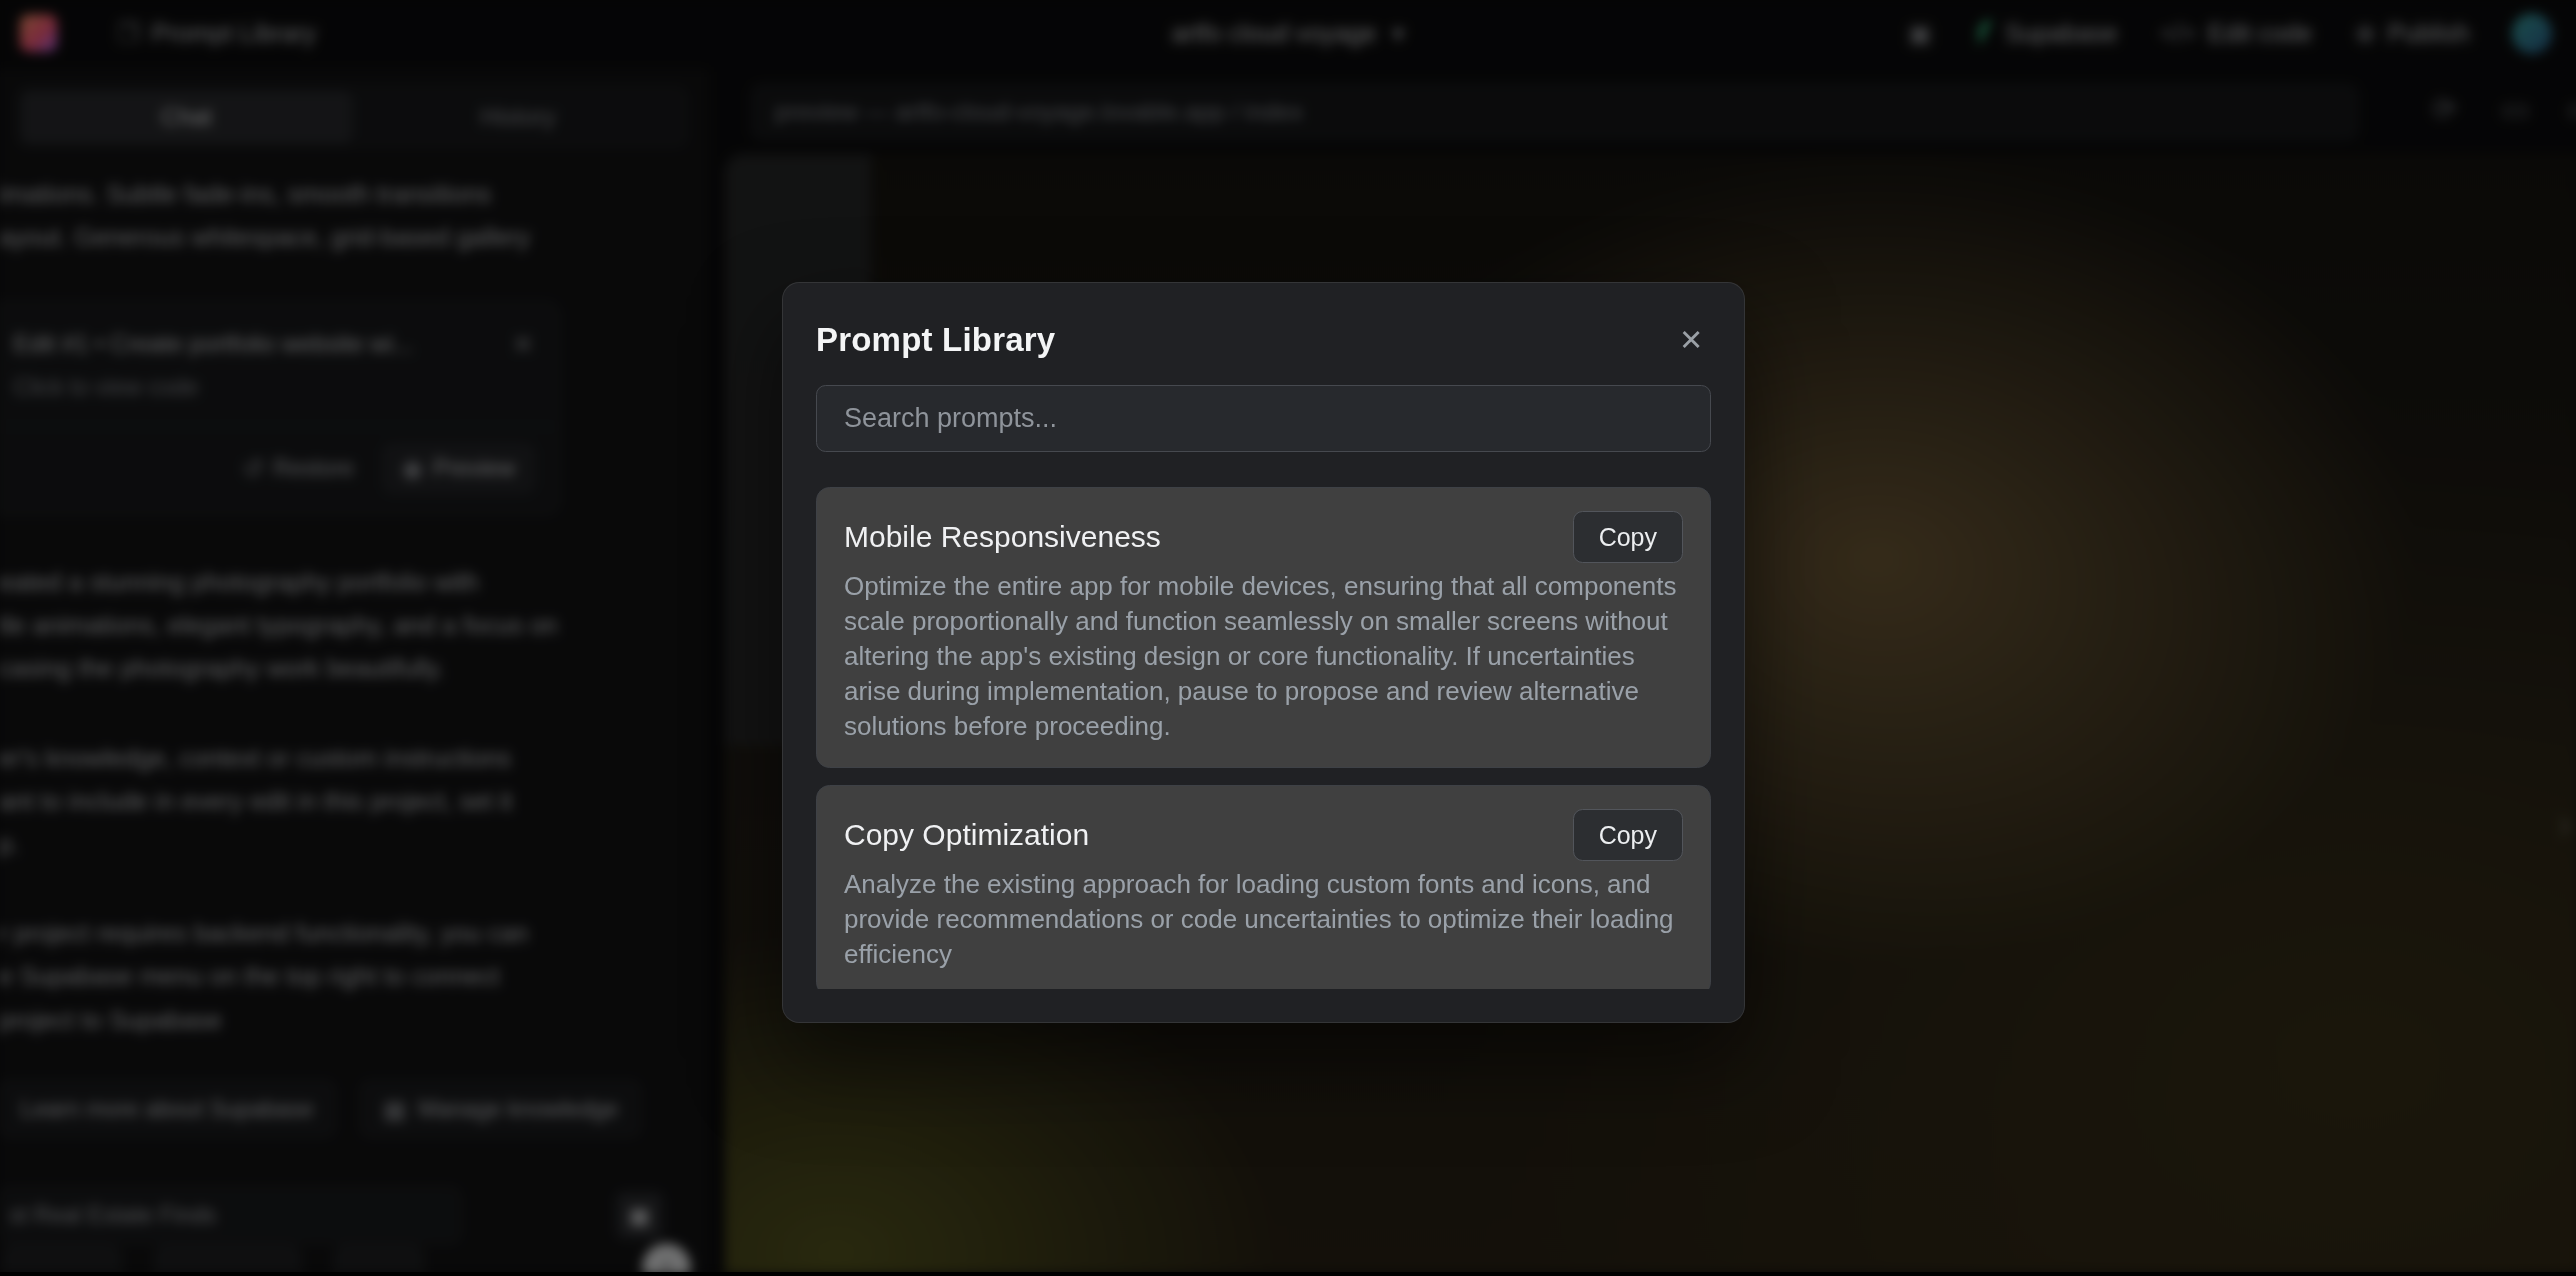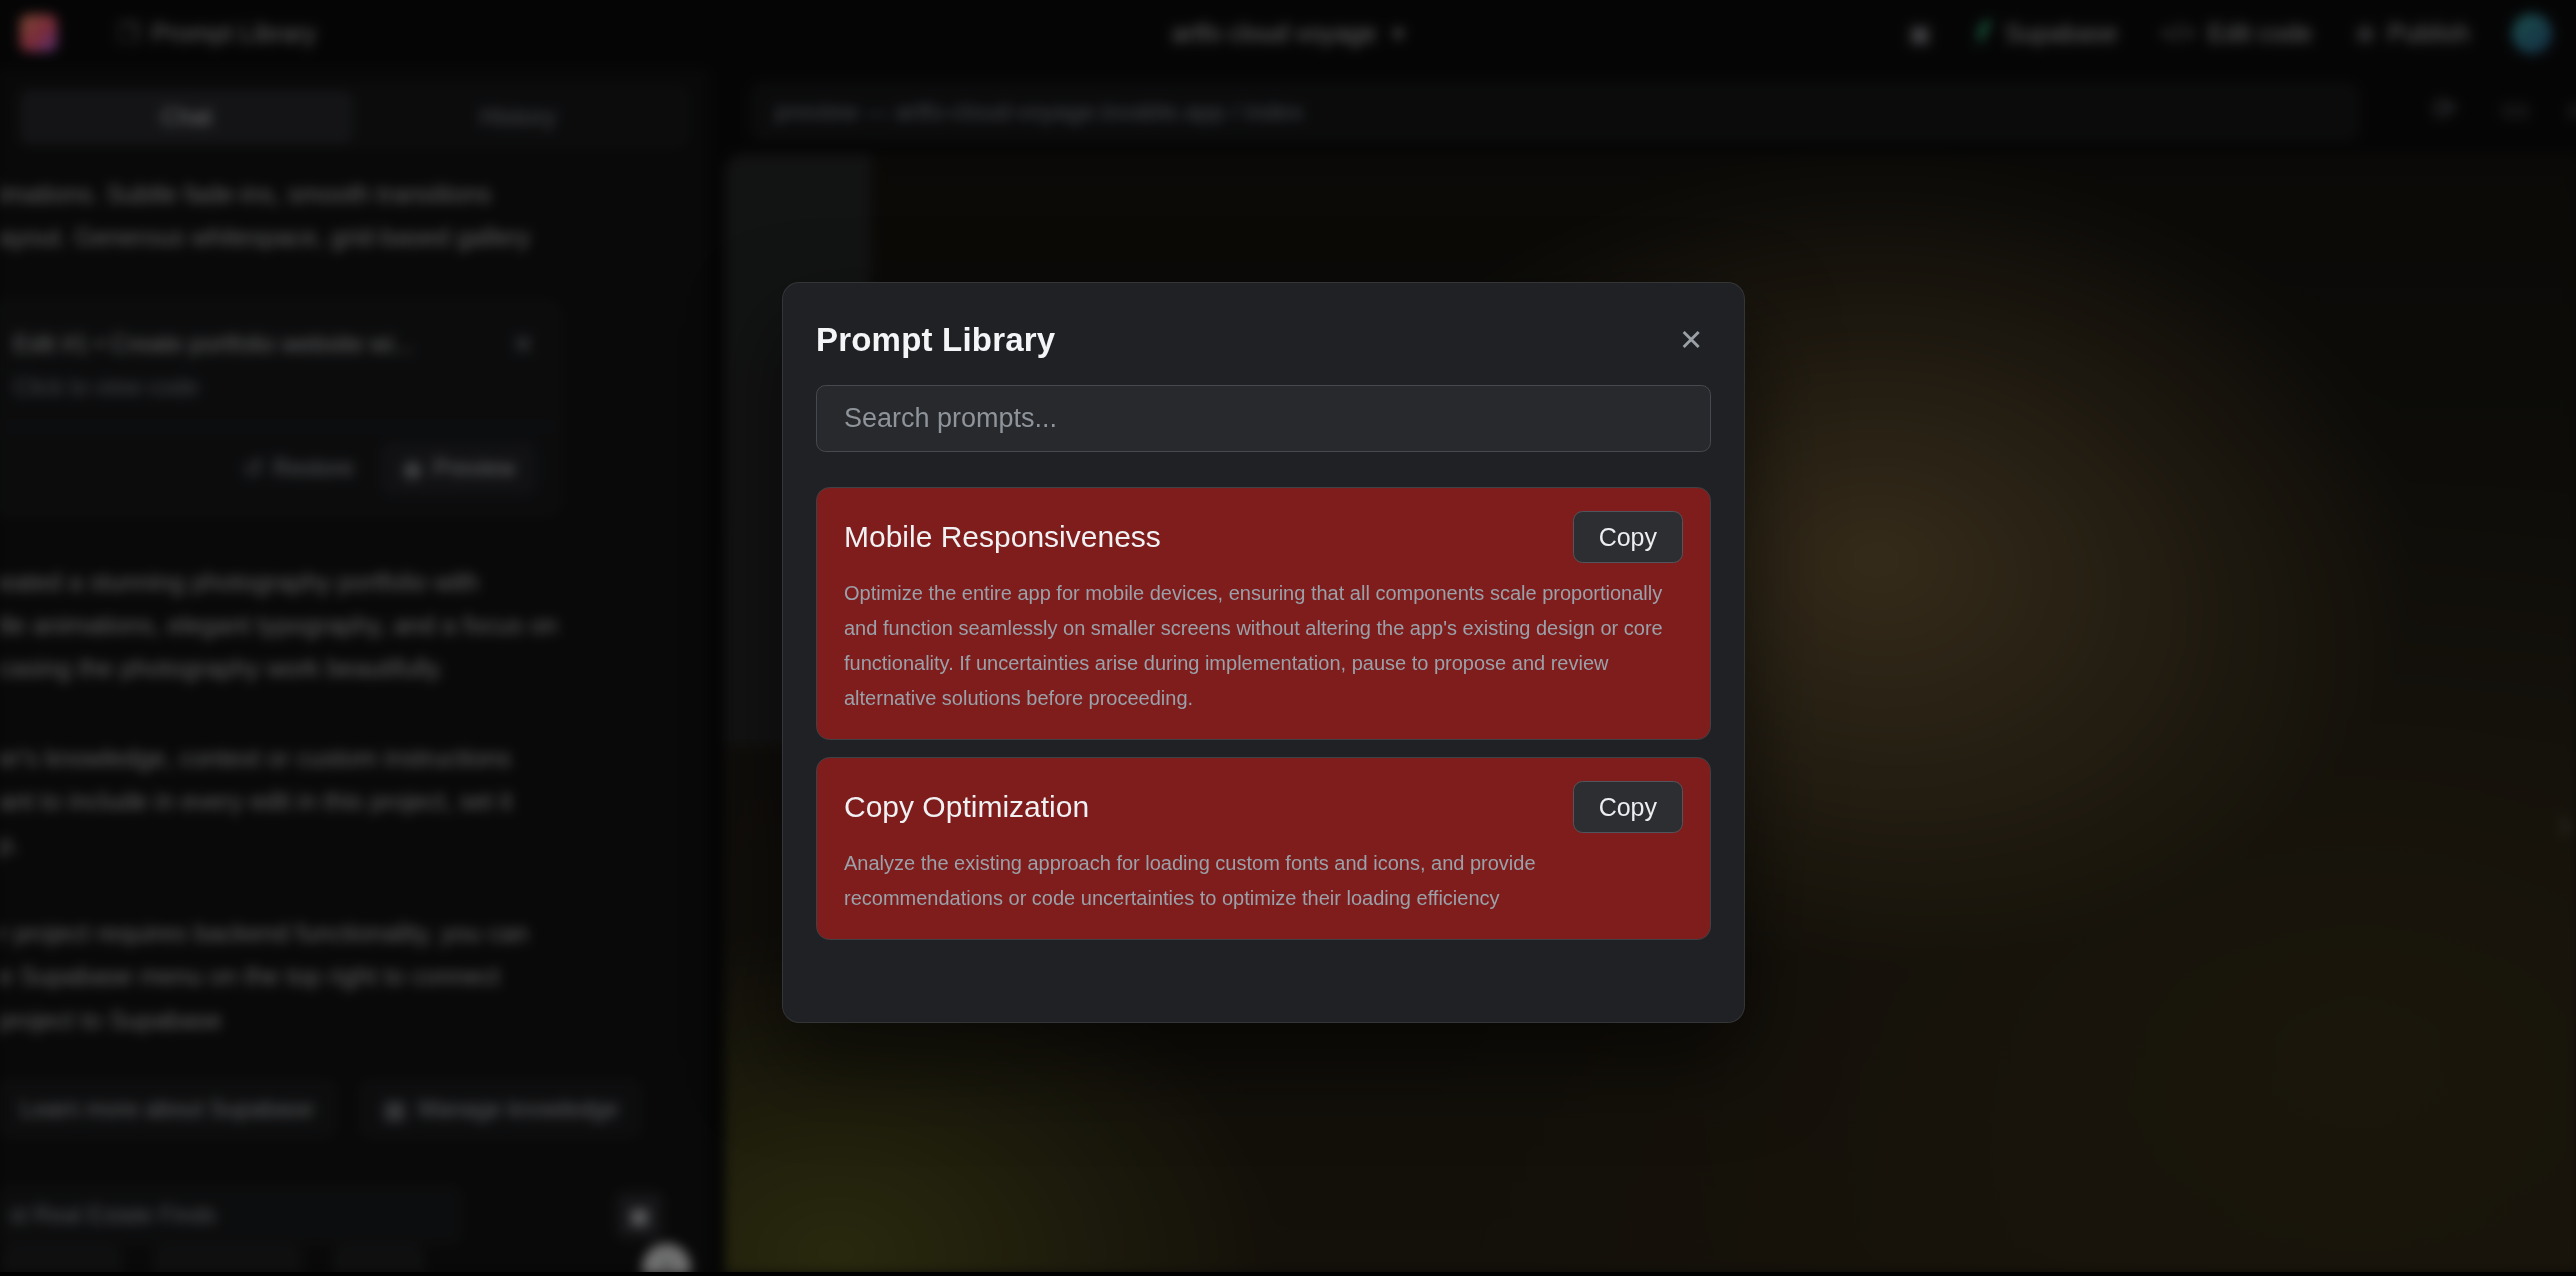--- a/index.html
+++ b/index.html
@@ -70,26 +70,26 @@
          background:#202124;border:1px solid rgba(255,255,255,0.09);border-radius:17.3px;
          padding:33px;box-shadow:0 39px 87px rgba(0,0,0,0.55);display:flex;flex-direction:column;}
   .m-head{display:flex;align-items:center;justify-content:space-between;height:48px;}
   .m-title{font-size:33px;font-weight:700;color:#f4f5f6;letter-spacing:0.2px;}
   .m-close{font-size:29px;color:#9aa0a6;cursor:pointer;padding:3.9px 7.7px;}
   .m-search{margin-top:21px;height:67px;box-sizing:border-box;width:100%;background:#27292d;
             border:1px solid #46494f;border-radius:9.6px;padding:0 27px;font-size:27px;color:#d9dbde;
             font-family:"Liberation Sans",sans-serif;outline:none;}
   .m-search::placeholder{color:#8f949b;}
   .m-list{margin-top:35px;flex:1;overflow:hidden;display:flex;flex-direction:column;gap:17.3px;}
-  .p-card{background:#7f1d1d;border:1px solid #3e4146;border-radius:13.5px;padding:23px 27px;box-sizing:border-box;flex:none;}
+  .p-card{background:#404040;border:1px solid #3e4146;border-radius:13.5px;padding:23px 27px;box-sizing:border-box;flex:none;}
   .p-head{display:flex;align-items:center;justify-content:space-between;}
   .p-title{font-size:30px;color:#f0f1f3;font-weight:500;}
   .copy-btn{height:50px;padding:0 25px;background:#2c2e31;border:1px solid #52555b;border-radius:9.6px;
             color:#eceef0;font-size:25px;display:flex;align-items:center;}
-  .p-desc{margin-top:13px;font-size:20px;line-height:35px;color:#9aa1a9;max-width:871px;}
+  .p-desc{margin-top:6px;font-size:26px;line-height:35px;color:#9aa1a9;max-width:871px;}
 </style>
 </head>
 <body>
 
 <div class="stage">
 
   <div class="bg">
 
     <div class="topbar">
       <div class="logo"></div>

